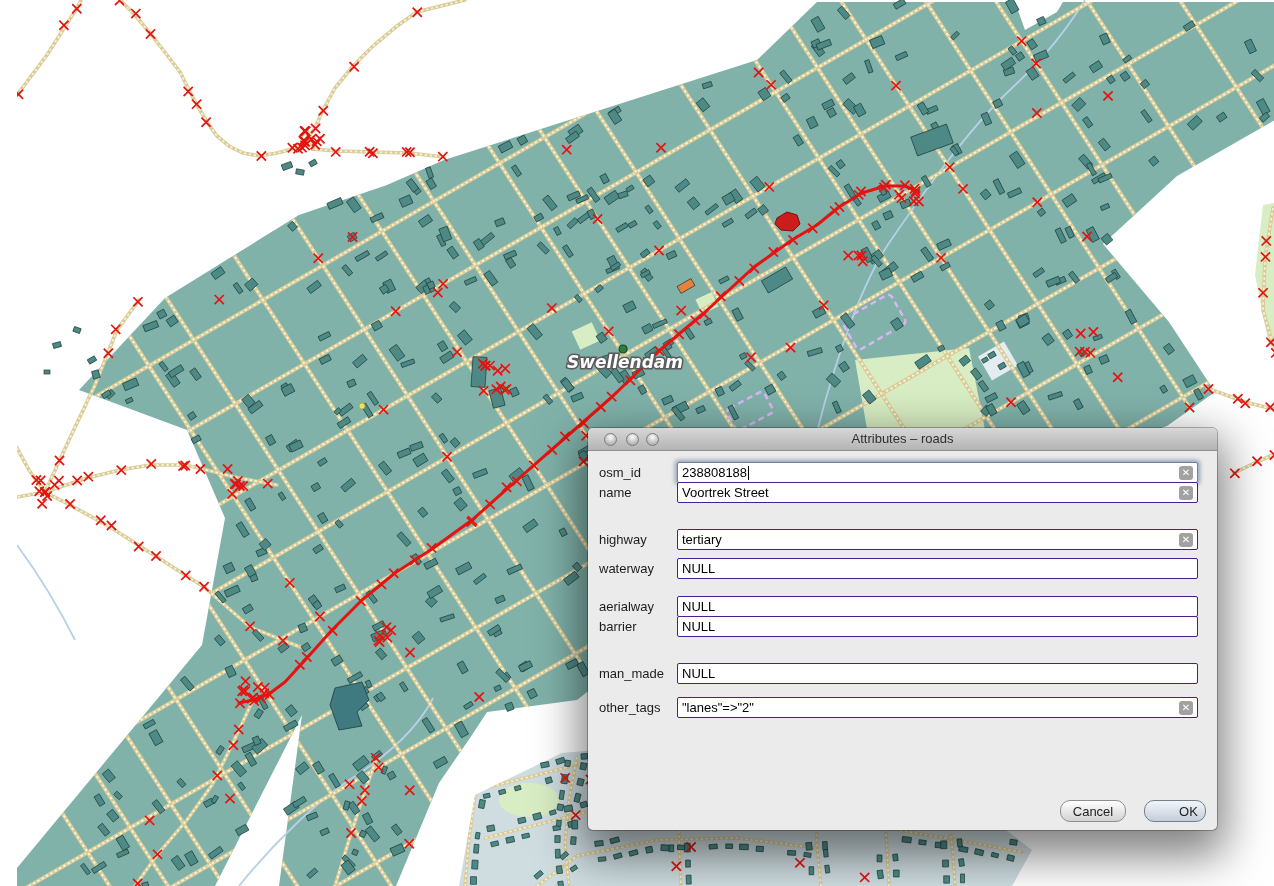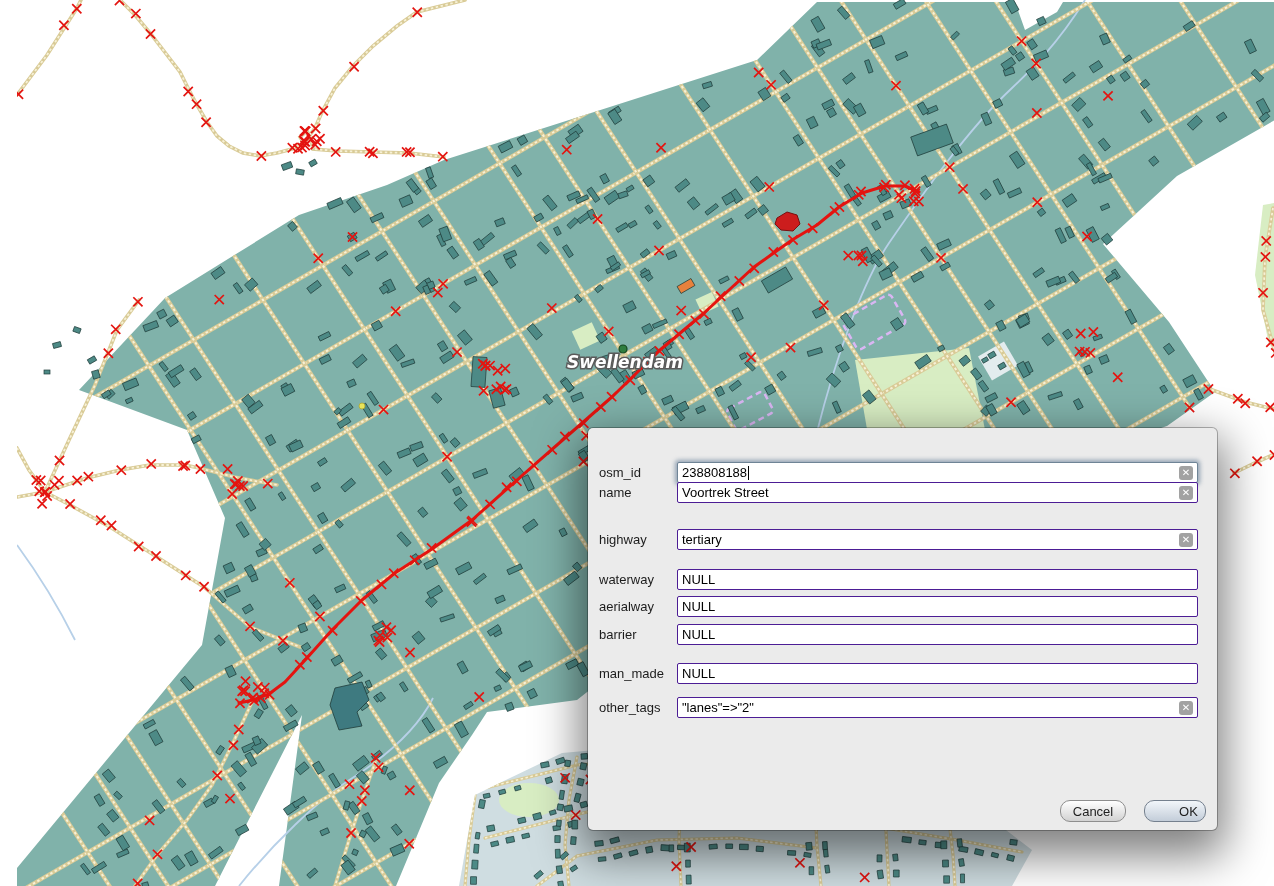--- a/index.html
+++ b/index.html
@@ -982,20 +982,26 @@
         <path d="M568.8486575238406,774.9018195777666 L578.0486575238407,784.1018195777666 M568.8486575238406,784.1018195777666 L578.0486575238407,774.9018195777666"></path>
         <path d="M543.5134003028273,773.2659879891202 L552.7134003028274,782.4659879891202 M543.5134003028273,782.4659879891202 L552.7134003028274,773.2659879891202"></path>
         <path d="M669.5019662283361,842.3950770966243 L678.7019662283361,851.5950770966243 M669.5019662283361,851.5950770966243 L678.7019662283361,842.3950770966243"></path>
       </g>
       <circle cx="606" cy="349" r="4" fill="#2f7d3f" stroke="#14461f" stroke-width="1.2"></circle>
       <text x="608" y="368" text-anchor="middle" font-size="17" font-style="italic" font-weight="bold" fill="#ffffff" stroke="#5a5a5a" stroke-width="3" paint-order="stroke" font-family="&quot;DejaVu Sans&quot;,sans-serif">Swellendam</text>
     </svg>
 </div>
 
 <div class="dialog">
+  <div class="titlebar">
+    <span class="tl tl1"></span>
+    <span class="tl tl2"></span>
+    <span class="tl tl3"></span>
+    <span class="title">Attributes – roads</span>
+  </div>
   <div id="form-rows">
       <div class="row" style="top: 34px; padding-left: 10px;">
         <label>osm_id</label>
         <div class="input focused">
           <span class="val">238808188</span>
           <span class="caret"></span>
           <span class="clear">✕</span>
         </div>
       </div>
       <div class="row" style="top: 54px;">
@@ -1005,33 +1011,33 @@
           <span class="clear">✕</span>
         </div>
       </div>
       <div class="row" style="top: 101px;">
         <label>highway</label>
         <div class="input">
           <span class="val">tertiary</span>
           <span class="clear">✕</span>
         </div>
       </div>
-      <div class="row" style="top: 141px; border-radius: 10px;">
+      <div class="row" style="top: 130px; border-radius: 10px;">
         <label>waterway</label>
         <div class="input">
           <span class="val">NULL</span>
         </div>
       </div>
       <div class="row" style="top: 168px;">
         <label>aerialway</label>
         <div class="input">
           <span class="val">NULL</span>
         </div>
       </div>
-      <div class="row" style="top: 196px;">
+      <div class="row" style="top: 188px;">
         <label>barrier</label>
         <div class="input">
           <span class="val">NULL</span>
         </div>
       </div>
       <div class="row" style="top: 235px;">
         <label>man_made</label>
         <div class="input">
           <span class="val">NULL</span>
         </div>

